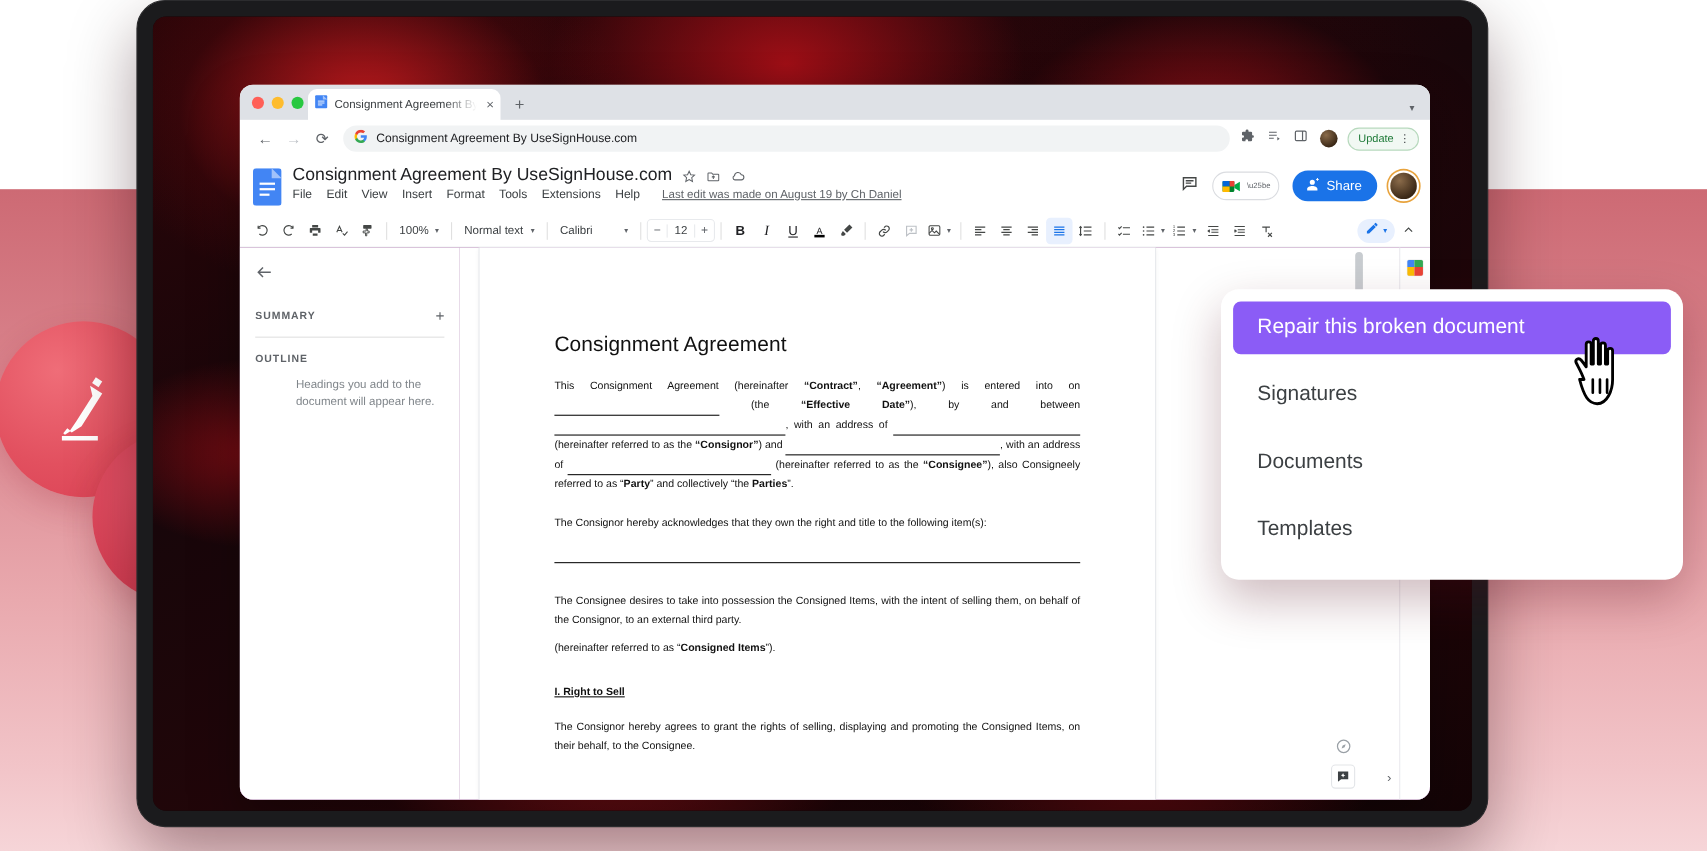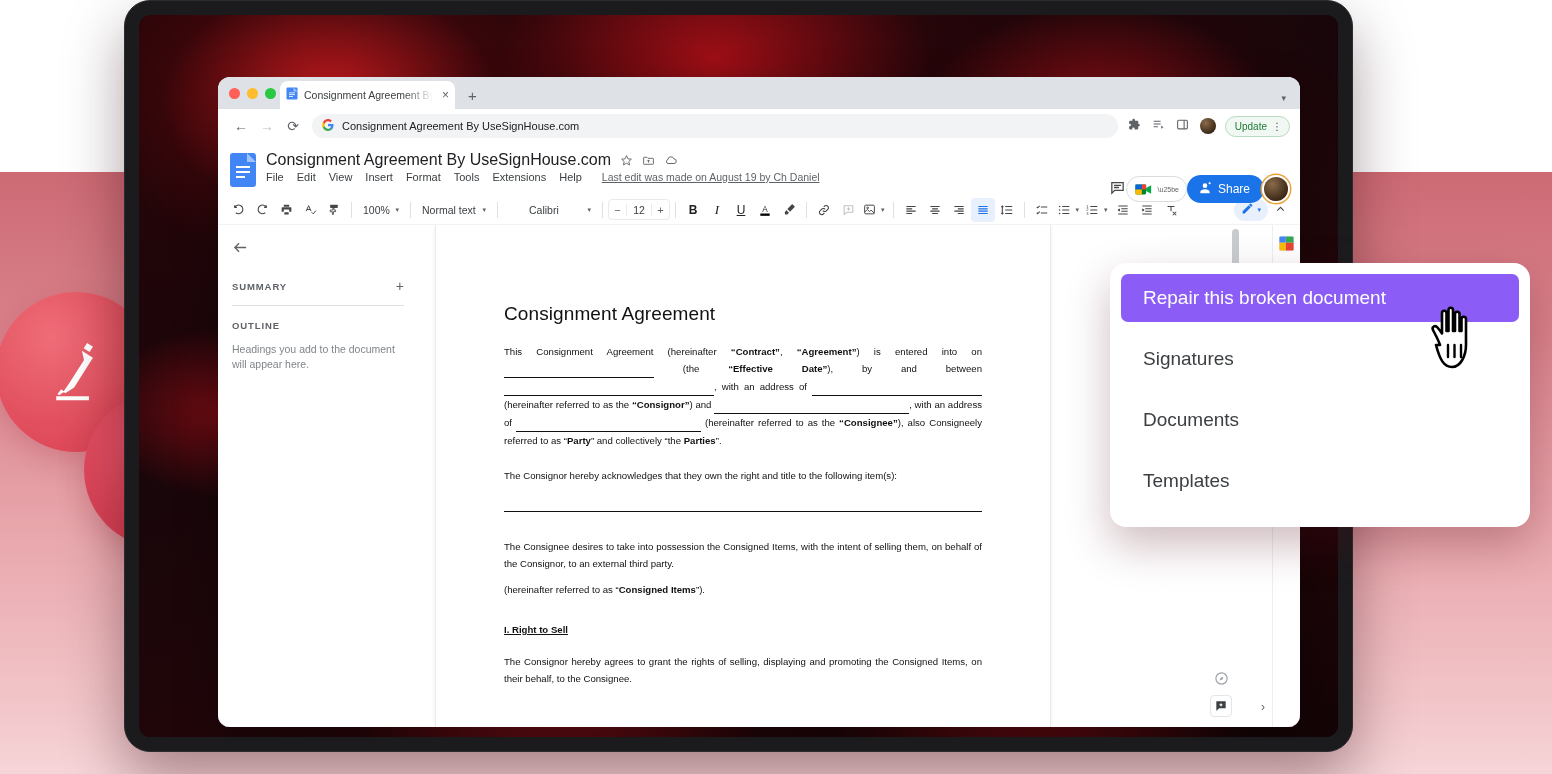--- a/index.html
+++ b/index.html
@@ -79,53 +79,53 @@
   .docs { position:relative; background:#ffffff; height:584px; }
   .docs-head { display:flex; align-items:flex-start; padding:8px 12px 0 12px; height:52px; position:relative; }
   .docs-logo { width:26px; height:34px; margin-top:2px; flex:0 0 auto; }
   .docs-titlewrap { margin-left:10px; flex:1; }
   .docs-title-row { display:flex; align-items:center; gap:9px; }
   .docs-title { font-size:16px; color:#202124; }
   .docs-ticon { color:#5f6368; display:flex; align-items:center; }
   .docs-menu-row { display:flex; align-items:center; gap:13px; margin-top:2px; }
   .docs-menu-row .mi { font-size:11px; color:#3c4043; cursor:pointer; }
   .lastedit { font-size:10.5px; color:#5f6368; text-decoration:underline; margin-left:7px; }
-  .docs-head-right { display:flex; align-items:center; margin-top:24px; }
+  .docs-head-right { display:flex; align-items:center; gap:12px; margin-top:4px; }
   .meet-pill { height:26px; border-radius:13px; border:1px solid #dadce0; display:flex; align-items:center;
                gap:4px; padding:0 7px; }
   .share-btn { height:28px; background:#1a73e8; border-radius:14px; color:#fff; font-size:12px;
                display:flex; align-items:center; gap:6px; padding:0 14px 0 11px; }
   .avatar-lg { width:24px; height:24px; border-radius:50%;
     background: radial-gradient(circle at 35% 30%, #8a6b4a 0%, #3d2a18 70%, #1d1206 100%);
     box-shadow: 0 0 0 2px #fff, 0 0 0 3.5px #e8a33d; }
 
   .toolbar { display:flex; align-items:center; height:30px; padding:0 8px; gap:0; border-bottom:1px solid #f1f3f4; }
   .tb { width:24px; height:24px; display:flex; align-items:center; justify-content:center;
         color:#444746; font-size:12px; border-radius:4px; }
   .tb-sep { width:1px; height:16px; background:#e0e0e0; margin:0 5px; }
   .tb-drop { display:flex; align-items:center; gap:5px; height:22px; padding:0 6px; border-radius:4px; }
   .tb-drop .lbl { font-size:10.5px; color:#3c4043; white-space:nowrap; }
   .caret { font-size:7px; color:#5f6368; }
-  .fontbox { width:74px; justify-content:space-between;margin-left:20px; }
+  .fontbox { width:74px; justify-content:space-between; }
   .zoombox { width:48px; justify-content:space-between; }
   .stylebox { width:76px; justify-content:space-between; }
   .fsize { display:flex; align-items:center; border:1px solid #e8eaed; border-radius:4px; height:21px; }
   .fsize .pm { width:17px; text-align:center; font-size:11px; color:#5f6368; }
   .fsize .val { width:26px; text-align:center; font-size:10.5px; color:#3c4043; border-left:1px solid #e8eaed; border-right:1px solid #e8eaed; }
   .tb.active { background:#e8f0fe; color:#1a73e8; }
   .pen-pill { display:flex; align-items:center; gap:3px; background:#e8f0fe; border-radius:12px; height:22px; padding:0 7px; }
 
   .docs-body { display:flex; height:502px; position:relative; background:#701a75; }
   .outline { width:200px; padding:14px 14px 0 14px; background:#ffffff; }
   .outline-back { color:#5f6368; font-size:15px; margin-bottom:20px; }
   .outline-hdr { display:flex; align-items:center; justify-content:space-between; }
   .outline-lbl { font-size:9.5px; letter-spacing:0.9px; color:#5f6368; font-weight:bold; }
   .outline-plus { font-size:14px; color:#5f6368; line-height:1; }
   .outline-rule { height:1px; background:#e0e0e0; margin:12px 0 14px 0; }
-  .outline-note { font-size:10.5px; color:#80868b; line-height:1.45; margin-top:11px; }
+  .outline-note { font-size:10.5px; color:#80868b; line-height:1.45; margin-top:11px;margin-left:37px; }
 
   .canvas { flex:1; position:relative; background:#ffffff; overflow:hidden; }
   .page { position:absolute; left:18px; top:0px; width:614px; height:502px; background:#ffffff;
           box-shadow: 0 0 0 1px #e8eaed, 0 1px 5px rgba(60,64,67,0.12); padding:0 68px; }
   .doc-h1 { text-align:left; font-size:19px; color:#111; margin-top:78px; font-weight:normal; letter-spacing:0.1px; }
   .doc-p { font-size:9.6px; color:#111; line-height:1.78; text-align:justify; margin-top:18px; }
   .doc-p.tight { margin-top:9px; }
   .doc-p b { font-weight:bold; }
   .blank { display:inline-block; border-bottom:1px solid #111; vertical-align:baseline; }
   .doc-h2 { font-size:9.6px; font-weight:bold; text-decoration:underline; color:#111; margin-top:26px; }

